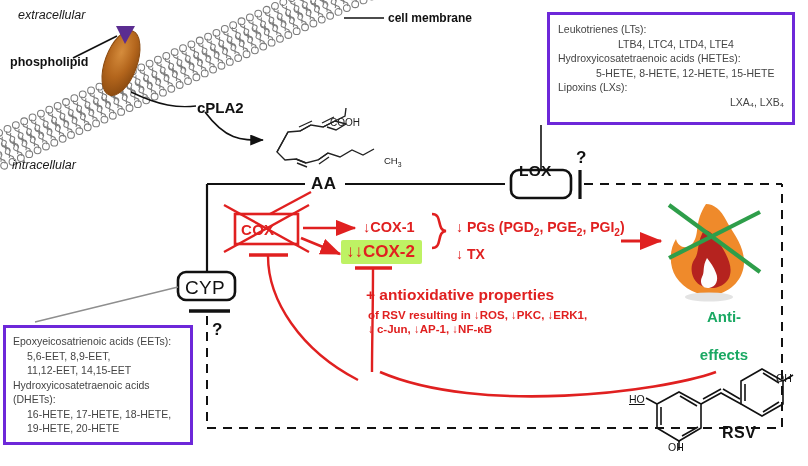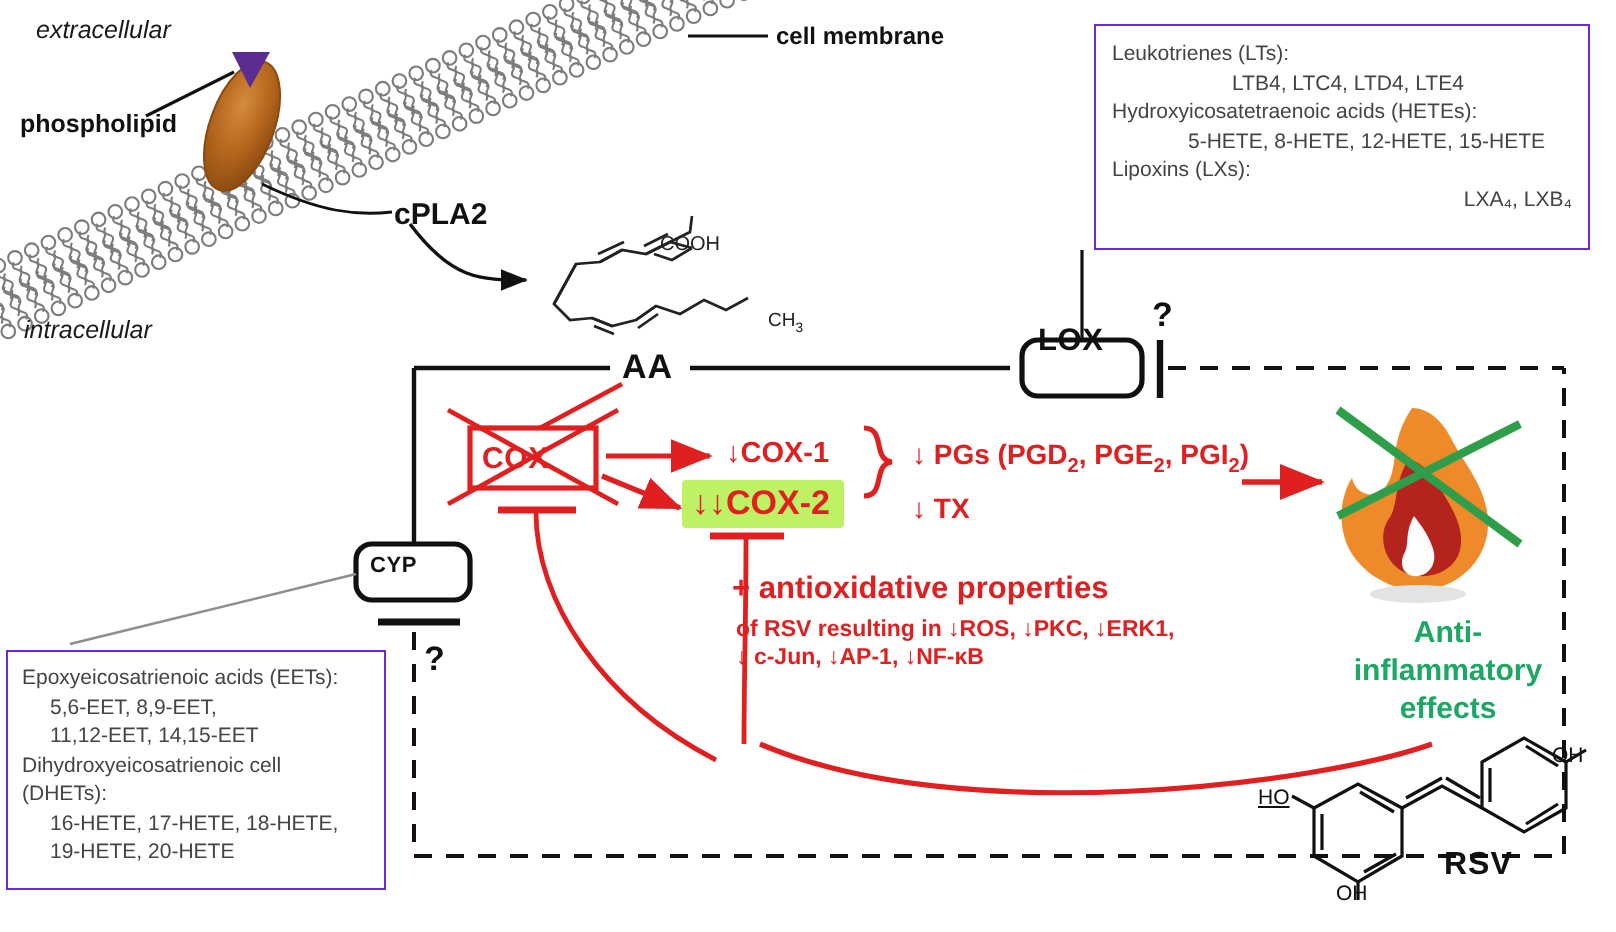--- a/index.html
+++ b/index.html
@@ -8,21 +8,21 @@
   #svgroot{position:absolute;left:0;top:0;width:808px;height:466px;}
   .lbl{position:absolute;white-space:nowrap;}
 
   .t-extracellular{left:18px;top:8px;font-size:12.5px;font-style:italic;color:#1a1a1a;}
   .t-intracellular{left:12px;top:158px;font-size:12.5px;font-style:italic;color:#1a1a1a;}
   .t-phospholipid{left:10px;top:55px;font-size:12.5px;font-weight:bold;color:#111;}
   .t-cellmem{left:388px;top:11px;font-size:12px;font-weight:bold;color:#111;}
   .t-cpla2{left:197px;top:99px;font-size:15px;font-weight:bold;color:#111;}
   .t-aa{left:311px;top:174px;font-size:17px;font-weight:bold;color:#111;letter-spacing:.5px;}
   .t-lox{left:519px;top:162px;font-size:15.5px;font-weight:bold;color:#111;letter-spacing:.3px;}
-  .t-cyp{left:185px;top:277px;font-size:11px;font-weight:bold;color:#111;letter-spacing:.3px;}
+  .t-cyp{left:185px;top:277px;font-size:19px;font-weight:normal;color:#111;letter-spacing:.3px;}
   .t-cox{left:241px;top:221px;font-size:15px;font-weight:bold;color:#e02020;letter-spacing:.3px;}
   .t-q1{left:576px;top:148px;font-size:17px;font-weight:bold;color:#111;}
   .t-q2{left:212px;top:320px;font-size:17px;font-weight:bold;color:#111;}
   .t-rsv{left:722px;top:424px;font-size:16px;font-weight:bold;color:#111;letter-spacing:.5px;}
 
   .t-cox1{left:363px;top:219px;font-size:14.5px;font-weight:bold;color:#e02020;}
   .t-cox2{left:341px;top:240px;font-size:17px;font-weight:bold;color:#e02020;
           background:#bef264;padding:2px 7px 2px 5px;border-radius:2px;}
   .t-pgs{left:456px;top:219px;font-size:14px;font-weight:bold;color:#e02020;}
   .t-tx{left:456px;top:246px;font-size:14px;font-weight:bold;color:#e02020;}
@@ -33,21 +33,21 @@
   .t-anti{left:660px;top:307px;width:128px;text-align:center;font-size:15px;font-weight:bold;
           color:#1aa863;line-height:19px;}
 
   .t-cooh{left:330px;top:117px;font-size:10px;color:#222;}
   .t-ch3{left:384px;top:155px;font-size:9.5px;color:#222;}
 
   .t-ho1{left:629px;top:393px;font-size:10.5px;color:#111;text-decoration:underline;}
   .t-oh1{left:668px;top:441px;font-size:10.5px;color:#111;}
   .t-oh2{left:776px;top:372px;font-size:10.5px;color:#111;}
 
-  .box{position:absolute;border:1px solid #6d28d9;background:#fff;box-sizing:border-box;}
+  .box{position:absolute;border:3px solid #6d28d9;background:#fff;box-sizing:border-box;}
   .boxtext{font-size:10.5px;color:#444;line-height:14.5px;}
   #lts-box{left:547px;top:12px;width:248px;height:113px;padding:7px 8px;}
   #cyp-box{left:3px;top:325px;width:190px;height:120px;padding:6px 7px;}
   .ind{display:block;}
   .i1{text-indent:0;}
   .i2{padding-left:60px;}
   .i3{padding-left:38px;}
   .i4{padding-left:70px;text-align:right;}
   .i5{padding-left:14px;}
   sub{font-size:.72em;}
@@ -518,21 +518,21 @@
   <div class="lbl t-tx">↓ TX</div>
 
   <div class="lbl t-antiox">+ antioxidative properties</div>
   <div class="lbl t-antiox2">
     <span>of RSV resulting in ↓ROS, ↓PKC, ↓ERK1,</span><br>
     <span>↓ c-Jun, ↓AP-1, ↓NF-κB</span>
   </div>
 
   <div class="lbl t-anti">
     <span>Anti-</span><br>
-    <span>inflammatory</span><br>
+    <br>
     <span>effects</span>
   </div>
 
   <div class="lbl t-ho1">HO</div>
   <div class="lbl t-oh1">OH</div>
   <div class="lbl t-oh2">OH</div>
   <div class="lbl t-rsv">RSV</div>
 
   <div class="box" id="lts-box">
     <div class="boxtext">
@@ -543,20 +543,20 @@
       <span class="ind i1">Lipoxins (LXs):</span>
       <span class="ind i4">LXA₄, LXB₄</span>
     </div>
   </div>
 
   <div class="box" id="cyp-box">
     <div class="boxtext">
       <span class="ind i1">Epoxyeicosatrienoic acids (EETs):</span>
       <span class="ind i5">5,6-EET,  8,9-EET,</span>
       <span class="ind i5">11,12-EET, 14,15-EET</span>
-      <span class="ind i1">Dihydroxyeicosatrienoic cell</span>
+      <span class="ind i1">Hydroxyicosatetraenoic acids</span>
       <span class="ind i1">(DHETs):</span>
       <span class="ind i5">16-HETE, 17-HETE, 18-HETE,</span>
       <span class="ind i5">19-HETE, 20-HETE</span>
     </div>
   </div>
 
 </div>
 
 </body></html>

